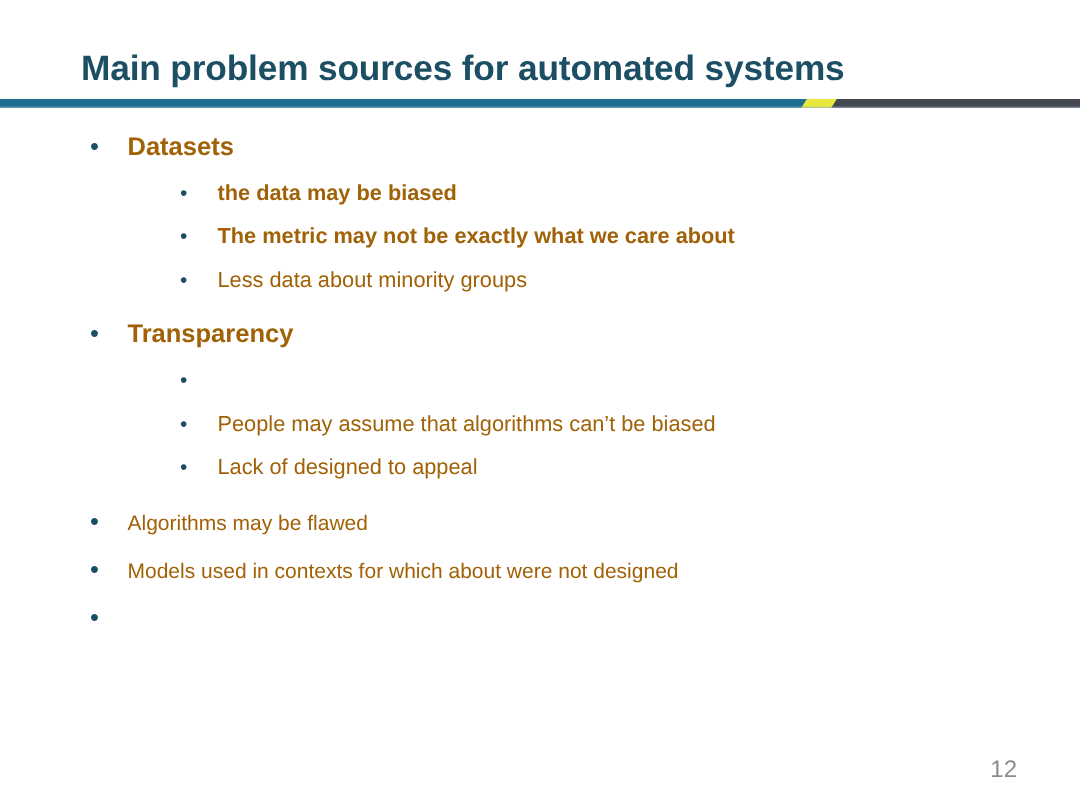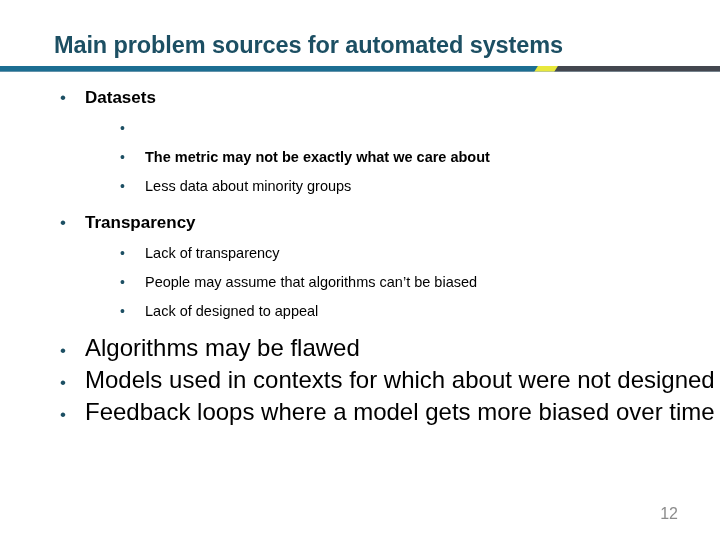--- a/index.html
+++ b/index.html
@@ -88,36 +88,36 @@
     align-items: baseline;
     position: relative;
   }
   .bullet-mark {
     flex: 0 0 auto;
     color: #1c4f63;
     text-align: left;
   }
   .bullet-text {
     flex: 0 1 auto;
-    color: #000000;
+    color: #a16207;
     white-space: nowrap;
   }
 
   
   .lvl1 {
     padding-left: 60px;
     height: 32px;
   }
   .lvl1 .bullet-mark {
     width: 25px;
     font-size: 17px;
     line-height: 32px;
   }
   .lvl1 .bullet-text {
-    font-size: 24px;
+    font-size: 14px;
     line-height: 32px;
   }
   .lvl1.strong .bullet-text {
     font-weight: bold;
     font-size: 17px;
   }
 
   
   .lvl2 {
     padding-left: 120px;
@@ -161,56 +161,55 @@
     <div class="seg-hairline"></div>
   </div>
 
   <div class="body-area">
       <div class="bullet-row lvl1 strong">
         <span class="bullet-mark">•</span>
         <span class="bullet-text">Datasets</span>
       </div>
       <div class="bullet-row lvl2 strong">
         <span class="bullet-mark">•</span>
+        <span class="bullet-text">the data may be biased</span>
       </div>
       <div class="bullet-row lvl2 strong">
         <span class="bullet-mark">•</span>
         <span class="bullet-text">The metric may not be exactly what we care about</span>
       </div>
       <div class="bullet-row lvl2">
         <span class="bullet-mark">•</span>
         <span class="bullet-text">Less data about minority groups</span>
       </div>
       <div class="gap-small"></div>
       <div class="bullet-row lvl1 strong">
         <span class="bullet-mark">•</span>
         <span class="bullet-text">Transparency</span>
       </div>
       <div class="bullet-row lvl2">
         <span class="bullet-mark">•</span>
-        <span class="bullet-text">Lack of transparency</span>
       </div>
       <div class="bullet-row lvl2">
         <span class="bullet-mark">•</span>
         <span class="bullet-text">People may assume that algorithms can’t be biased</span>
       </div>
       <div class="bullet-row lvl2">
         <span class="bullet-mark">•</span>
         <span class="bullet-text">Lack of designed to appeal</span>
       </div>
       <div class="gap-small"></div>
       <div class="bullet-row lvl1">
         <span class="bullet-mark">•</span>
         <span class="bullet-text">Algorithms may be flawed</span>
       </div>
       <div class="bullet-row lvl1">
         <span class="bullet-mark">•</span>
         <span class="bullet-text">Models used in contexts for which about were not designed</span>
       </div>
       <div class="bullet-row lvl1">
         <span class="bullet-mark">•</span>
-        <span class="bullet-text">Feedback loops where a model gets more biased over time</span>
       </div>
     </div>
 
   <div class="page-number">12</div>
 
 </div>
 
 </body></html>

